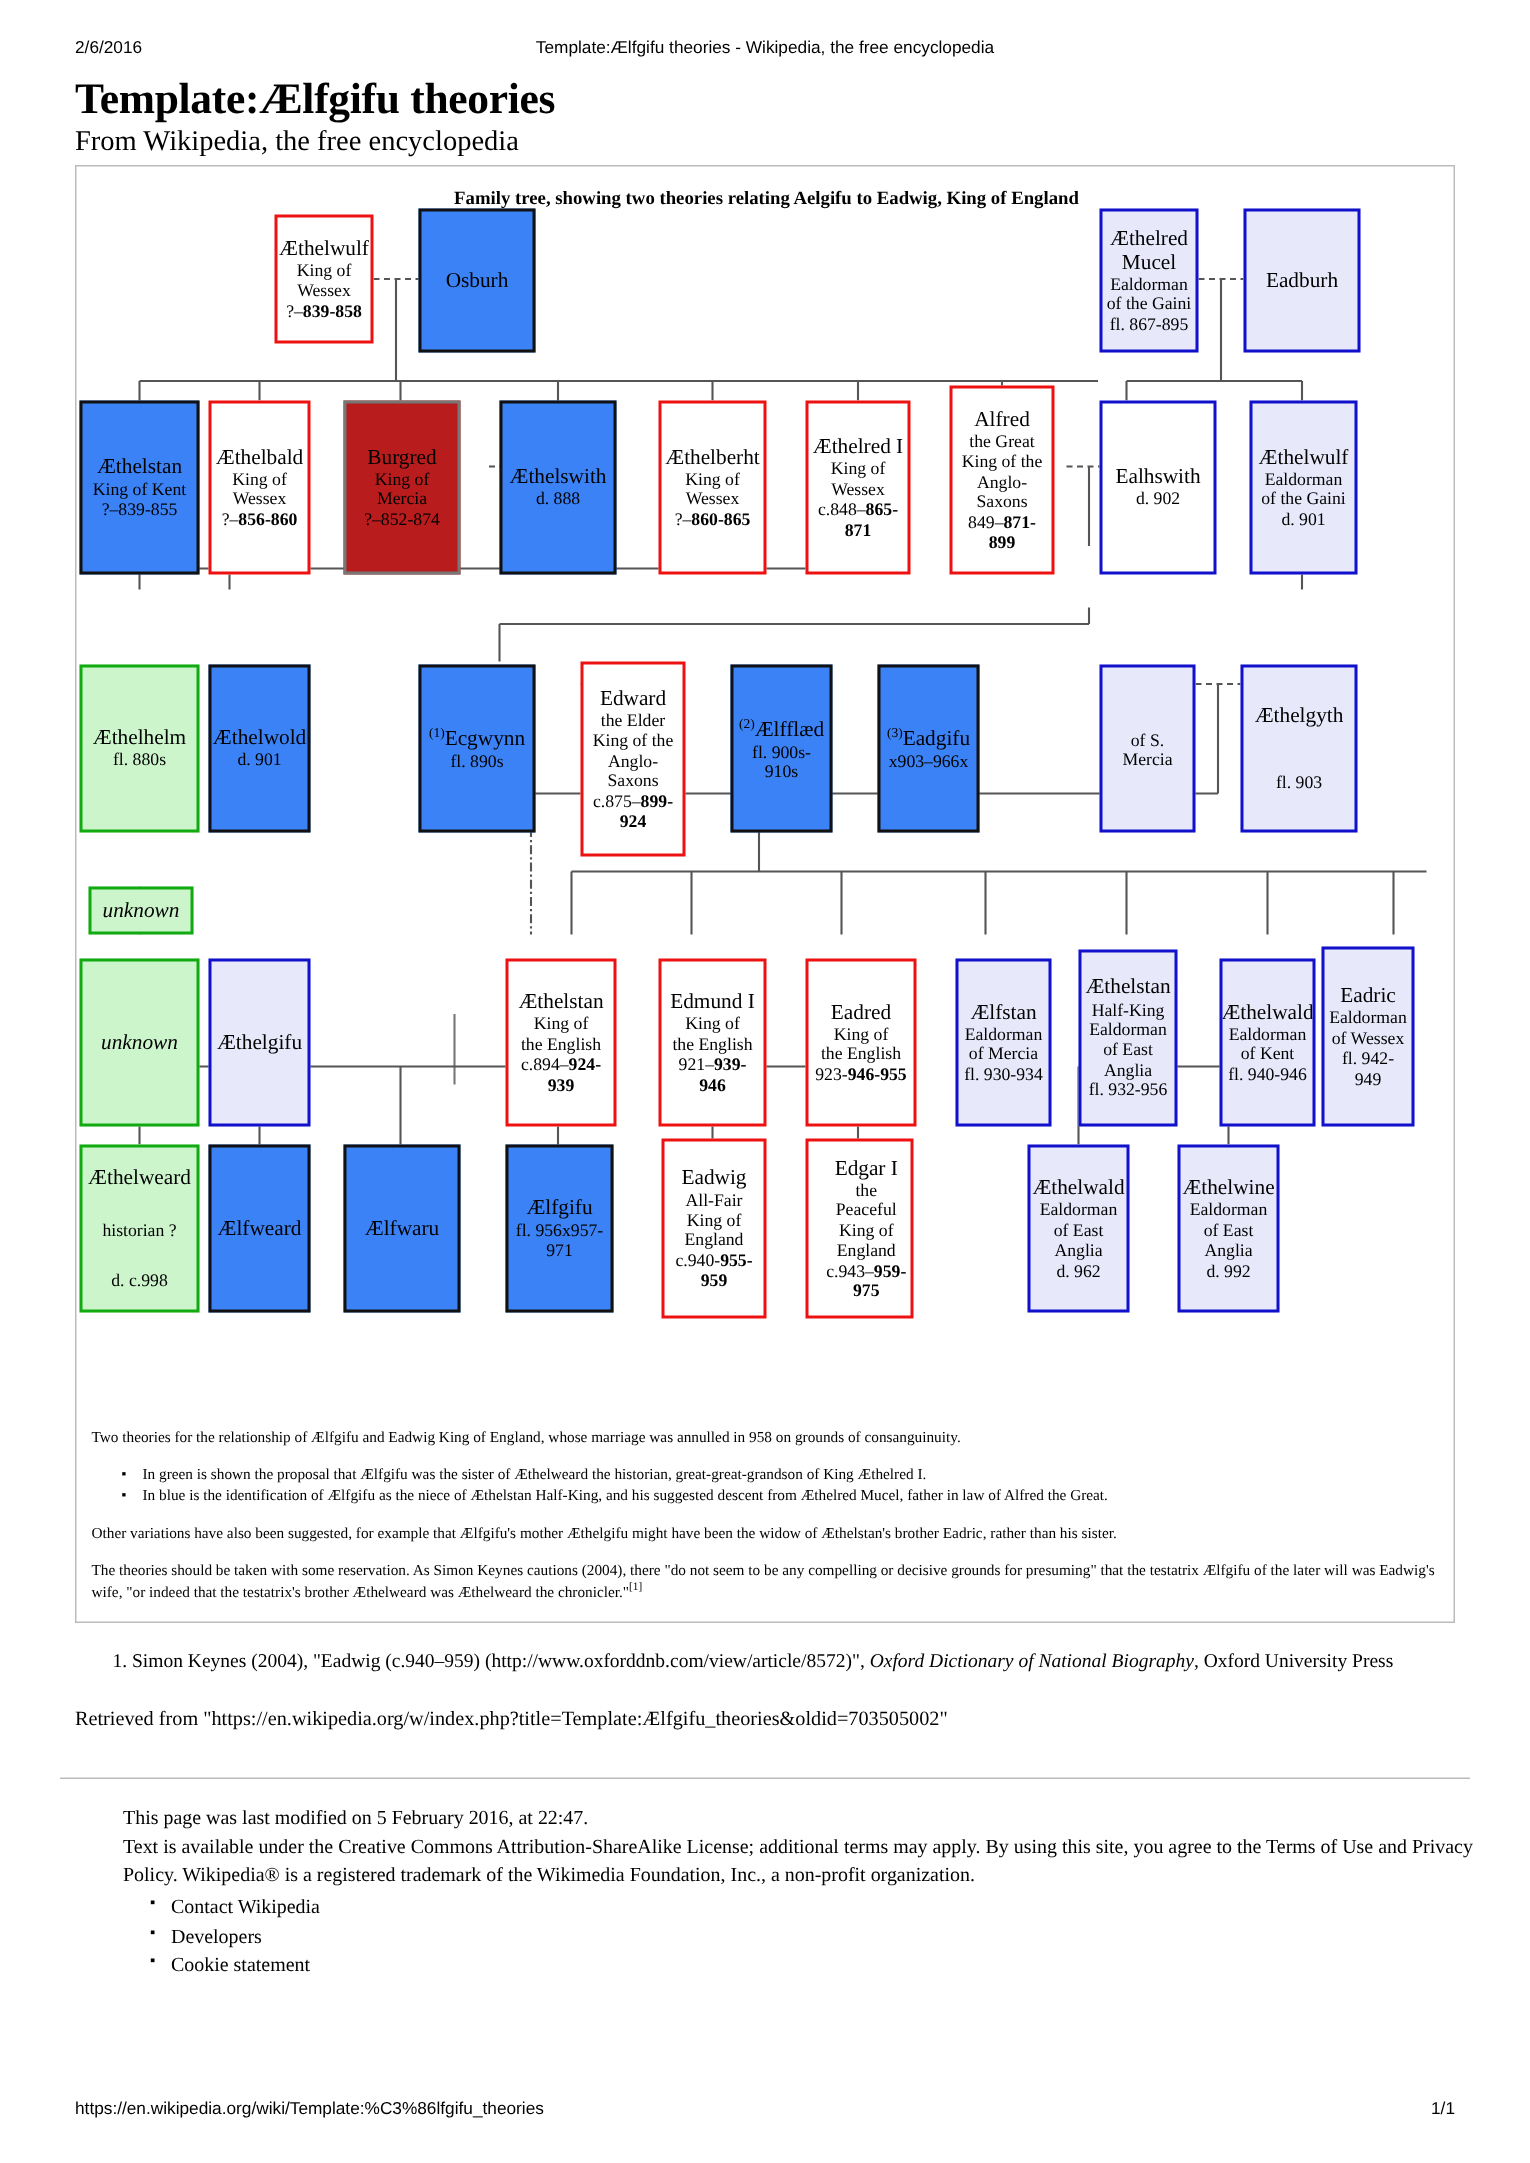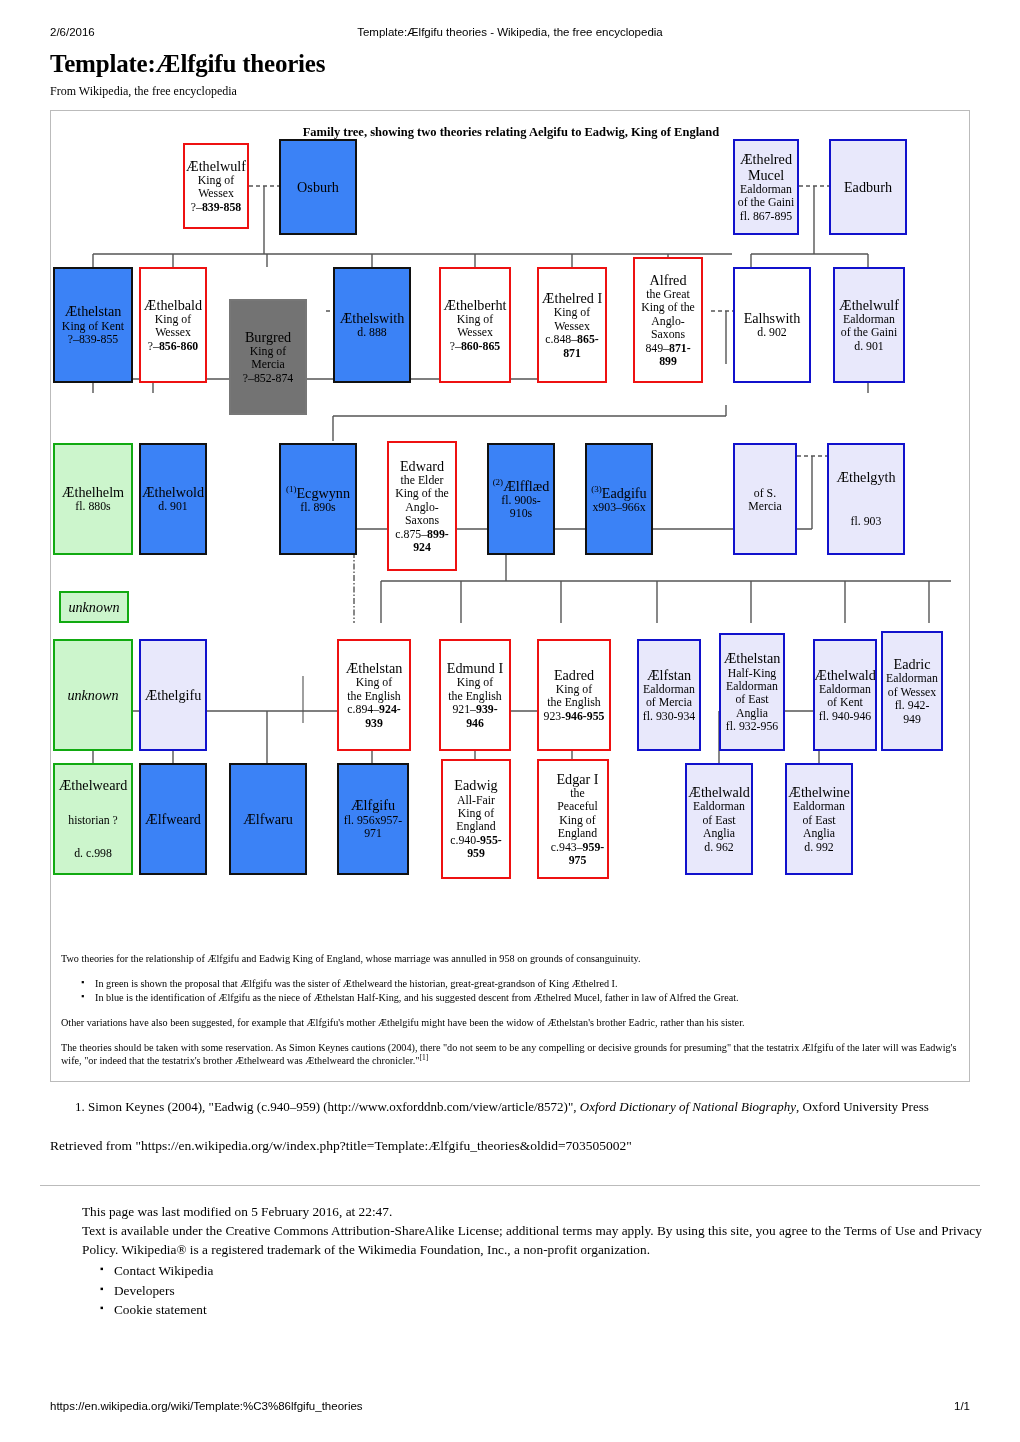--- a/index.html
+++ b/index.html
@@ -20,26 +20,26 @@
     position:absolute; top:26px; left:0; width:1020px;
     font-family:"Liberation Sans", sans-serif;
     font-size:11.5px;
   }
   .print-head .ph-date { position:absolute; left:50px; top:0; }
   .print-head .ph-title { position:absolute; left:0; top:0; width:1020px; text-align:center; }
 
   
   .doc-title {
     position:absolute; left:50px; top:50px;
-    font-size:25px; font-weight:bold; letter-spacing:-0.2px;
+    font-size:29px; font-weight:bold; letter-spacing:-0.2px;
     font-family:"Liberation Serif", serif;
   }
   .doc-sub {
     position:absolute; left:50px; top:84px;
-    font-size:12px;
+    font-size:19px;
   }
 
   
   .tree-frame {
     position:absolute; left:50px; top:110px;
     width:920px; height:972px;
     border:1px solid #bbbbbb;
     background:#fff;
   }
   .tree-caption {
@@ -66,21 +66,21 @@
   }
   .node .nm { font-size:14.2px; }
   .node .ln { font-size:11.8px; }
   .node .ln b { font-weight:bold; }
   .node .sup { font-size:9px; vertical-align:super; }
 
   .node.red    { border-color:#ee1111; background:#ffffff; }
   .node.blue   { border-color:#1111cc; background:#e8e8fb; }
   .node.blueW  { border-color:#1111cc; background:#ffffff; }
   .node.green  { border-color:#11aa11; background:#ccf5cc; }
-  .node.grey   { border-color:#777777; background:#737373;margin-top:32px; }
+  .node.grey   { border-color:#777777; background:#b91c1c; }
   .node.black  { border-color:#111111; background:#3b82f6; }
   .node.italic { font-style:italic; }
 
   
   .notes {
     position:absolute; left:0; top:828px; width:920px;
     padding:6px 10px 8px 10px;
     font-size:10.2px;
     font-family:"Liberation Serif", serif;
   }

